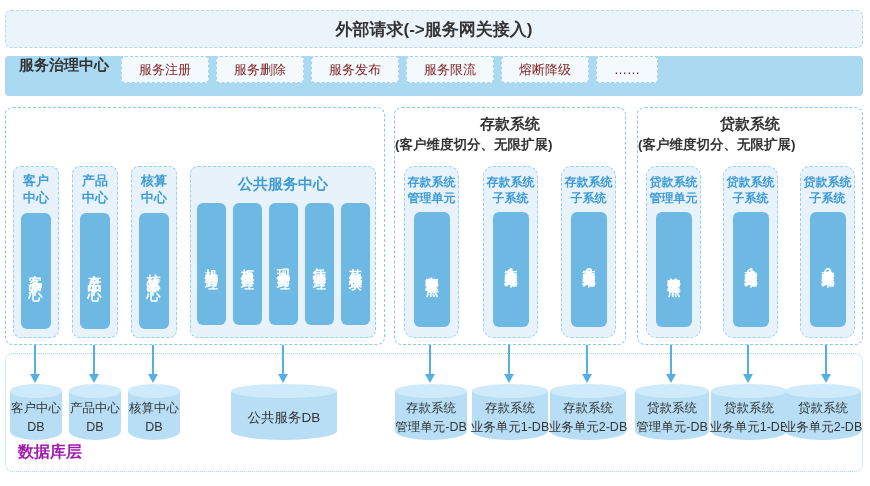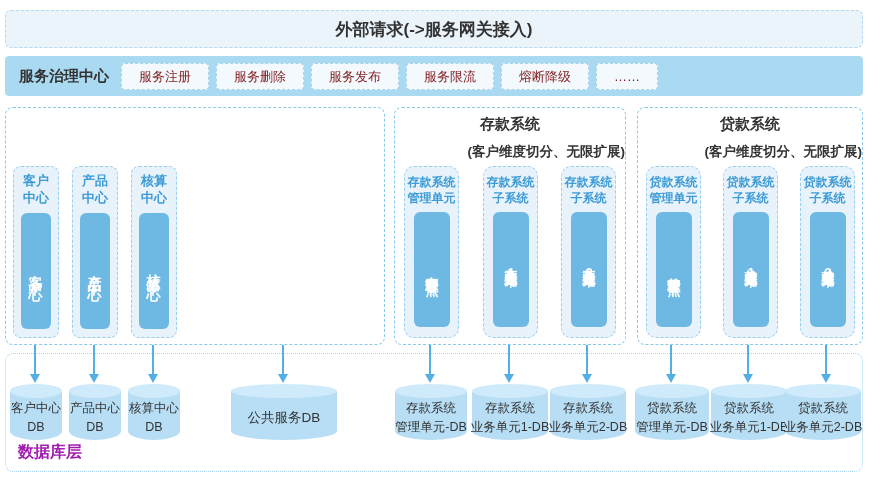--- a/index.html
+++ b/index.html
@@ -8,39 +8,39 @@
   #stage { position:relative; width:870px; height:486px; background:#fff; overflow:hidden;padding-left:17px; }
 
   
   .top-bar { position:absolute; left:5px; top:10px; width:858px; height:38px;
     background:#ecf4fb; border:1px dashed #b2d8ef; border-radius:6px;
     display:flex; align-items:center; justify-content:center;
     font-size:17px; font-weight:700; color:#333; }
 
   
   .gov-bar { position:absolute; left:5px; top:56px; width:858px; height:40px;
-    background:#a9daf2; border-radius:4px; display:flex; align-items:center;
+    background:#a9daf2; border-radius:4px; display:flex; 
     padding-left:14px; }
   .gov-label { font-size:15px; font-weight:700; color:#333; margin-right:12px; white-space:nowrap; }
   .gov-btn { height:27px; line-height:25px; min-width:52px; text-align:center;
     padding:0 17px; margin-right:7px; background:#f3f9fd;
     border:1px dashed #a6d2ea; border-radius:4px; font-size:13px; color:#7f1d1d; white-space:nowrap; }
   .gov-btn-drs { margin-left:auto; margin-right:42px; width:84px; height:28px; line-height:26px;
     text-align:center; background:#f6fafd; border:1px solid #bddef1; border-radius:4px;
     font-size:13px; color:#333; }
 
   
   .panel { position:absolute; top:107px; height:238px; background:#fff;
     border:1px dashed #8ac8ec; border-radius:8px; }
   .panel-micro   { left:5px;   width:380px; }
   .panel-deposit { left:394px; width:232px; }
   .panel-loan    { left:637px; width:226px; }
   .panel-title   { text-align:center; margin-top:10px; font-size:15px; font-weight:700; color:#333; }
   .panel-title-sm{ margin-top:7px; }
-  .panel-subtitle{ text-align:right; margin-top:9px; font-size:13.5px; font-weight:700; color:#333; }
+  .panel-subtitle{ text-align:left; margin-top:2px; font-size:13.5px; font-weight:700; color:#333; }
 
   
   .mcol { position:absolute; top:58px; height:172px; background:#e8f2fa;
     border:1px dashed #97cfee; border-radius:8px;
     display:flex; flex-direction:column; align-items:center; }
   .mcol-1 { left:7px;   width:46px; }
   .mcol-2 { left:66px;  width:46px; }
   .mcol-3 { left:125px; width:46px; }
   .mcol-pub { left:184px; width:186px; }
   .mcol-header { margin-top:6px; width:32px; text-align:center; word-break:break-all;
@@ -126,20 +126,30 @@
     </div>
     <div class="mcol mcol-2">
       <div class="mcol-header">产品中心</div>
       <div class="vpill mcol-pill">产品中心</div>
     </div>
     <div class="mcol mcol-3">
       <div class="mcol-header">核算中心</div>
       <div class="vpill mcol-pill">核算中心</div>
     </div>
 
+    <div class="mcol mcol-pub">
+      <div class="pub-header">公共服务中心</div>
+      <div class="pub-pills">
+        <div class="vpill pub-pill">机构管理</div>
+        <div class="vpill pub-pill">柜员管理</div>
+        <div class="vpill pub-pill">现金管理</div>
+        <div class="vpill pub-pill">凭证管理</div>
+        <div class="vpill pub-pill">其他模块</div>
+      </div>
+    </div>
   </div>
 
   <div class="panel panel-deposit">
     <div class="panel-title panel-title-sm">存款系统</div>
     <div class="panel-subtitle">(客户维度切分、无限扩展)</div>
 
     <div class="scol scol-a">
       <div class="scol-h">存款系统</div>
       <div class="scol-h scol-h2">管理单元</div>
       <div class="vpill scol-pill">存款管理节点</div>

